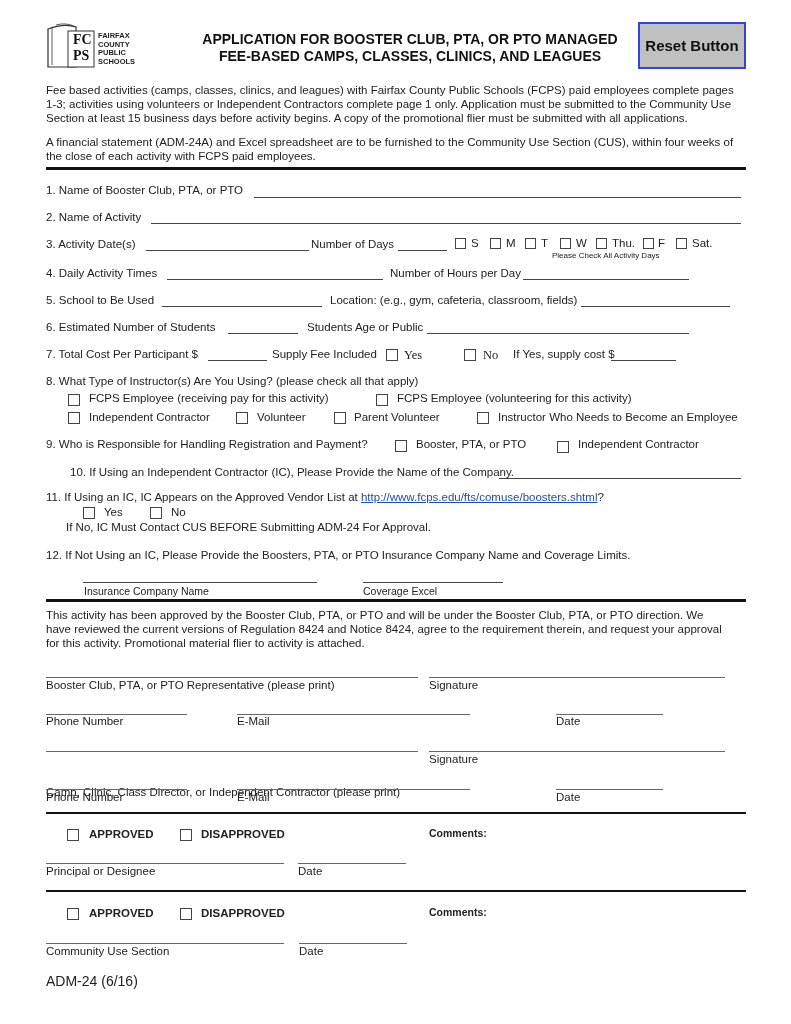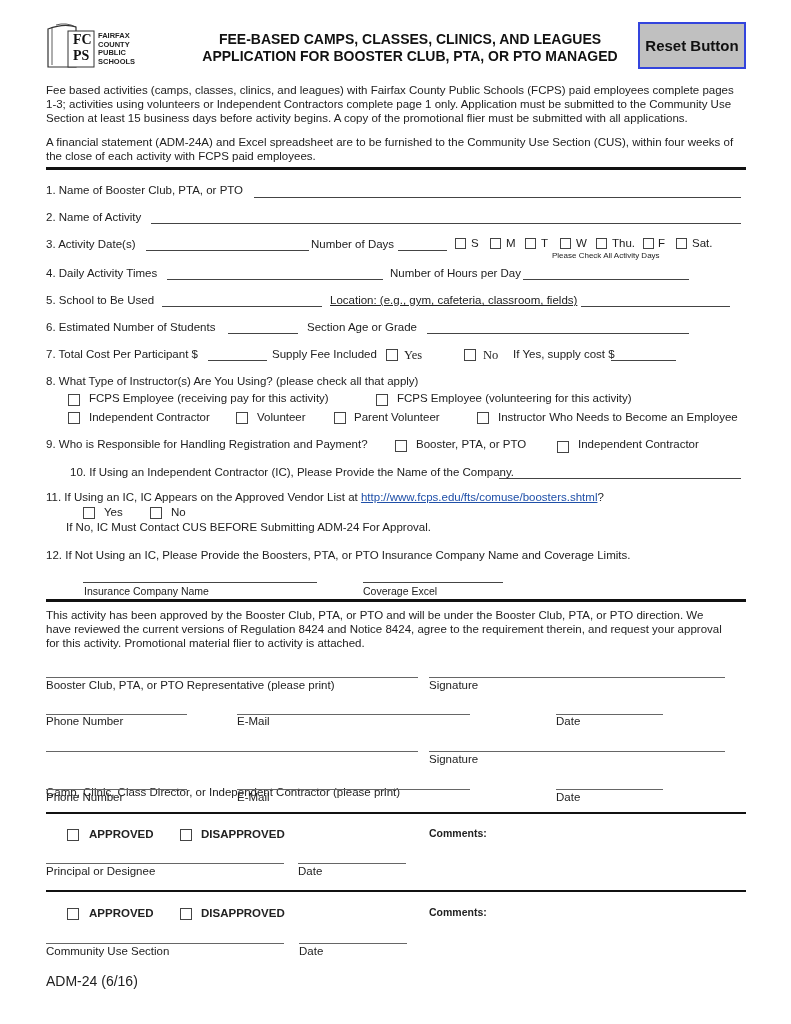--- a/index.html
+++ b/index.html
@@ -35,22 +35,22 @@
   <span class="abs serif" style="left:27px;top:25px;font-size:14px;font-weight:bold;color:#111;">PS</span>
   <div class="abs bold" style="left:52px;top:9px;font-size:7.5px;line-height:8.5px;color:#222;">
     <div>FAIRFAX</div>
     <div>COUNTY</div>
     <div>PUBLIC</div>
     <div>SCHOOLS</div>
   </div>
 </div>
 
 <div class="title">
+  <div>APPLICATION FOR BOOSTER CLUB, PTA, OR PTO MANAGED</div>
   <div>FEE-BASED CAMPS, CLASSES, CLINICS, AND LEAGUES</div>
-  <div>APPLICATION FOR BOOSTER CLUB, PTA, OR PTO MANAGED</div>
 </div>
 
 <button class="reset-btn">Reset Button</button>
 
 <div class="para" style="top:83px;">Fee based activities (camps, classes, clinics, and leagues) with Fairfax County Public Schools (FCPS) paid employees complete pages 1-3; activities using volunteers or Independent Contractors complete page 1 only.  Application must be submitted to the Community Use Section at least 15 business days before activity begins.  A copy of the promotional flier must be submitted with all applications.</div>
 <div class="para" style="top:135px;">A financial statement (ADM-24A) and Excel spreadsheet are to be furnished to the Community Use Section (CUS), within four weeks of the close of each activity with FCPS paid employees.</div>
 <div class="rule" style="top:167px;height:3px;"></div>
 
 <span class="abs" style="left:46px;top:184px;">1.  Name of Booster Club, PTA, or PTO</span>
 <div class="line" style="left:254px;top:197px;width:487px;"></div>
@@ -79,26 +79,26 @@
 <span class="abs" style="left:692px;top:237px;">Sat.</span>
 <span class="abs tiny" style="left:536px;top:251px;">Please Check All Activity Days</span>
 
 <span class="abs" style="left:46px;top:267px;">4.  Daily Activity Times</span>
 <div class="line" style="left:167px;top:279px;width:216px;"></div>
 <span class="abs" style="left:390px;top:267px;">Number of Hours per Day</span>
 <div class="line" style="left:523px;top:279px;width:166px;"></div>
 
 <span class="abs" style="left:46px;top:294px;">5.  School to Be Used</span>
 <div class="line" style="left:162px;top:306px;width:160px;"></div>
-<span class="abs" style="left:330px;top:294px;text-decoration:underline;">Location: (e.g., gym, cafeteria, classroom, fields)</span>
+<span class="abs" style="left:330px;top:294px;">Location: (e.g., gym, cafeteria, classroom, fields)</span>
 <div class="line" style="left:581px;top:306px;width:149px;"></div>
 
 <span class="abs" style="left:46px;top:321px;">6.  Estimated Number of Students</span>
 <div class="line" style="left:228px;top:333px;width:70px;"></div>
-<span class="abs" style="left:307px;top:321px;">Section Age or Grade</span>
+<span class="abs" style="left:307px;top:321px;">Students Age or Public</span>
 <div class="line" style="left:427px;top:333px;width:262px;"></div>
 
 <span class="abs" style="left:46px;top:348px;">7.  Total Cost Per Participant $</span>
 <div class="line" style="left:208px;top:360px;width:59px;"></div>
 <span class="abs" style="left:272px;top:348px;">Supply Fee Included</span>
 <div class="cb" style="left:386px;top:349px;width:12px;height:12px;"></div>
 <span class="abs serif" style="left:404px;top:348px;">Yes</span>
 <div class="cb" style="left:464px;top:349px;width:12px;height:12px;"></div>
 <span class="abs serif" style="left:483px;top:348px;">No</span>
 <span class="abs" style="left:513px;top:348px;">If Yes, supply cost $</span>

